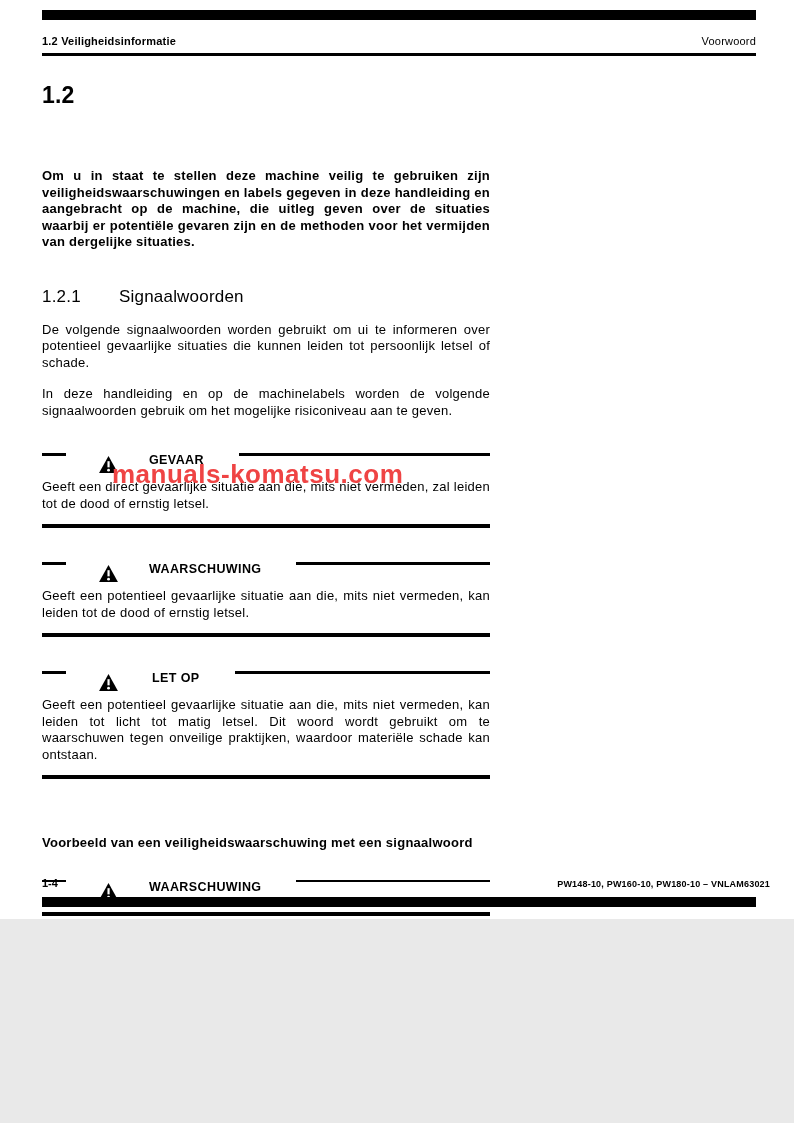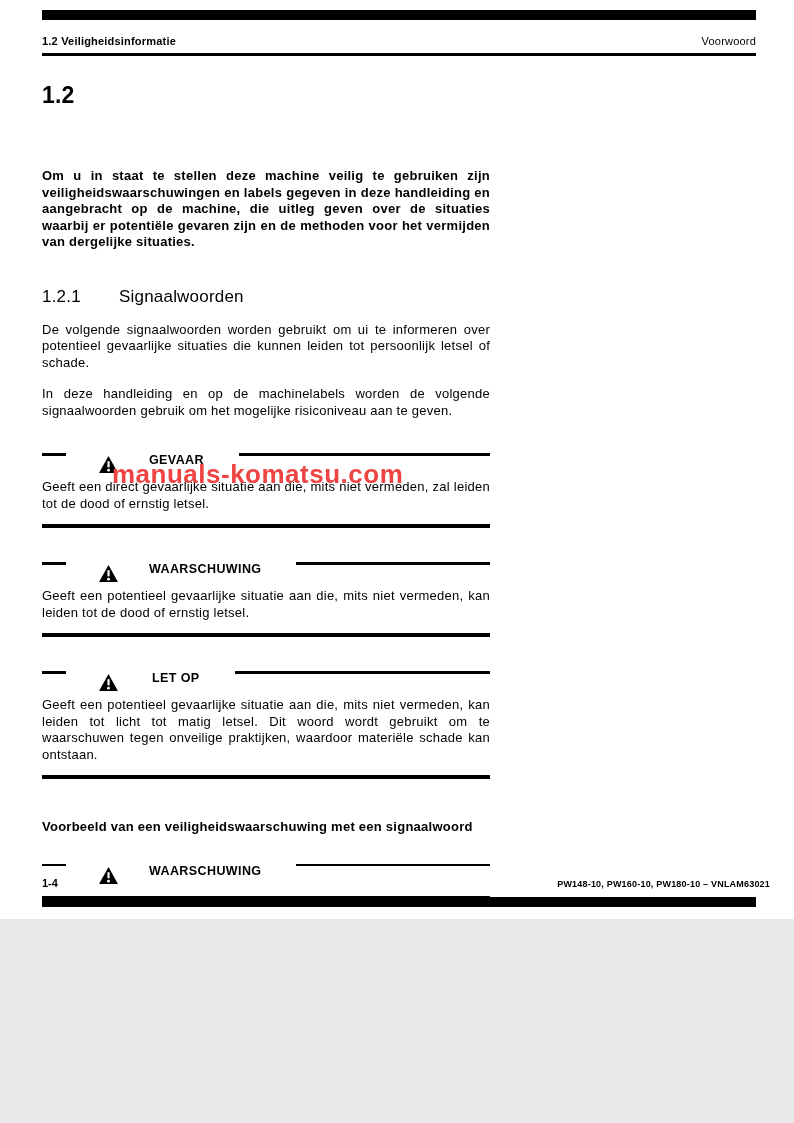--- a/index.html
+++ b/index.html
@@ -77,21 +77,21 @@
     letter-spacing: 0.4px;
     white-space: nowrap;
   }
   .warn-text {
     margin-top: 6px;
     white-space: pre-line;
   }
   .warn-rule { height: 4px; background: #000; margin-top: 12px; }
 
   .example-heading {
-    margin-top: 40px;
+    margin-top: 56px;
     width: 448px;
     font-size: 13px;
     font-weight: bold;
     line-height: 16.5px;
     letter-spacing: 0.25px;
   }
 
   .watermark {
     position: absolute;
     left: 112px;

